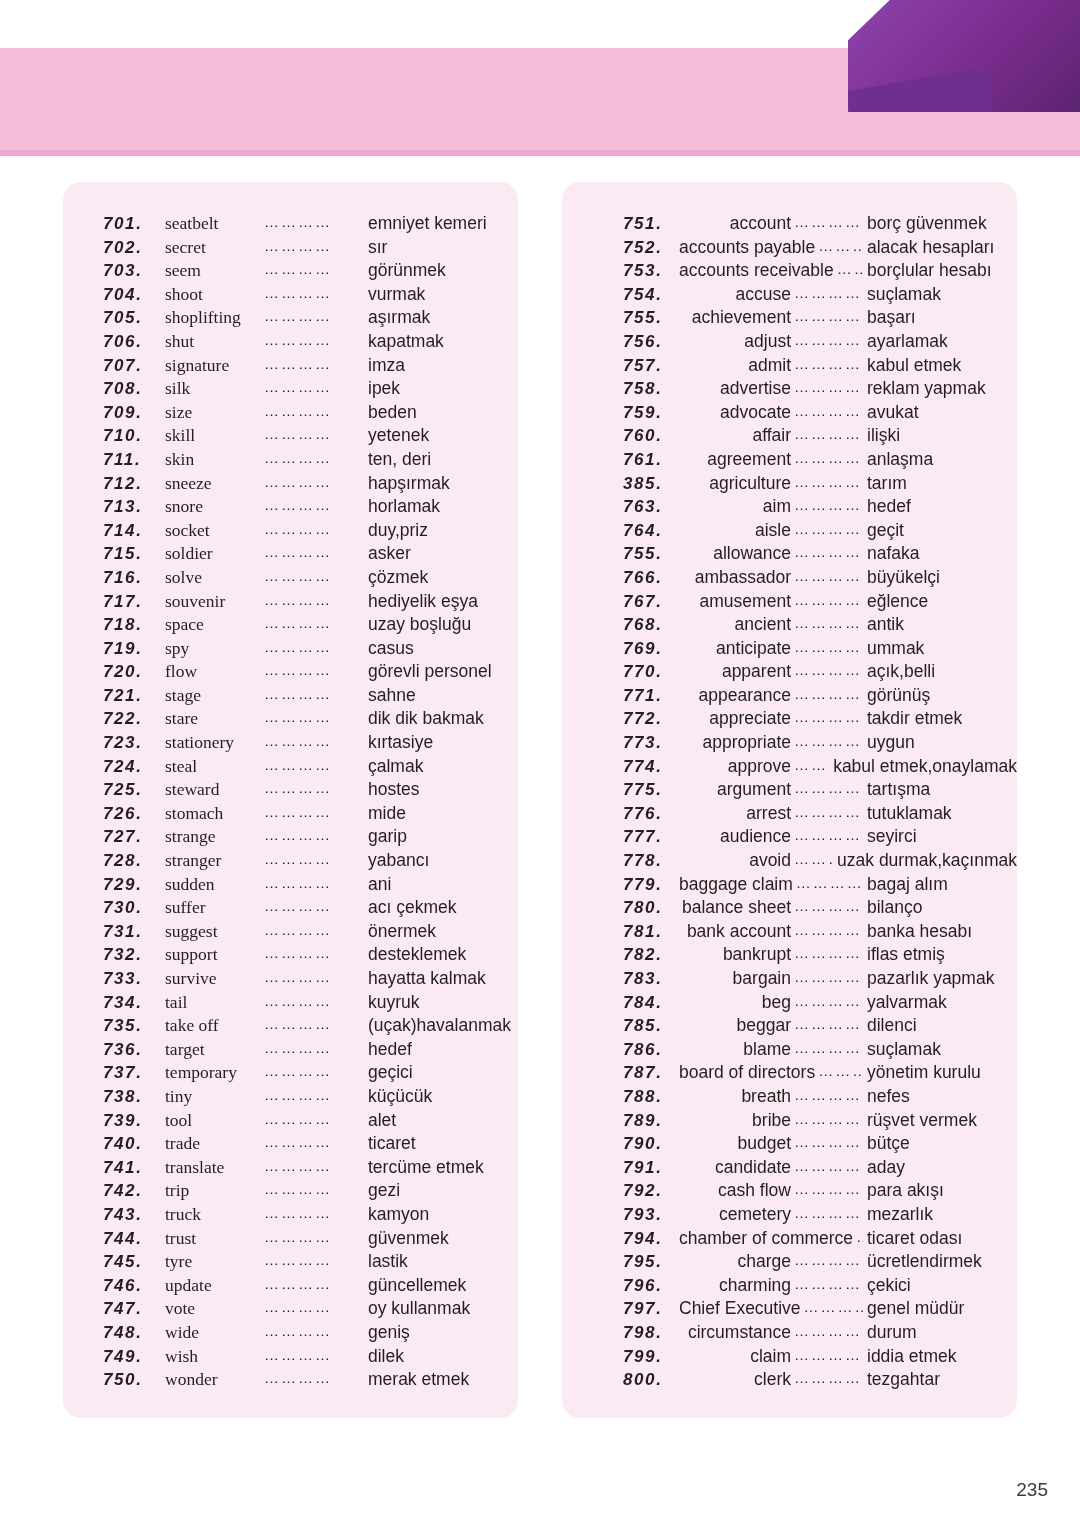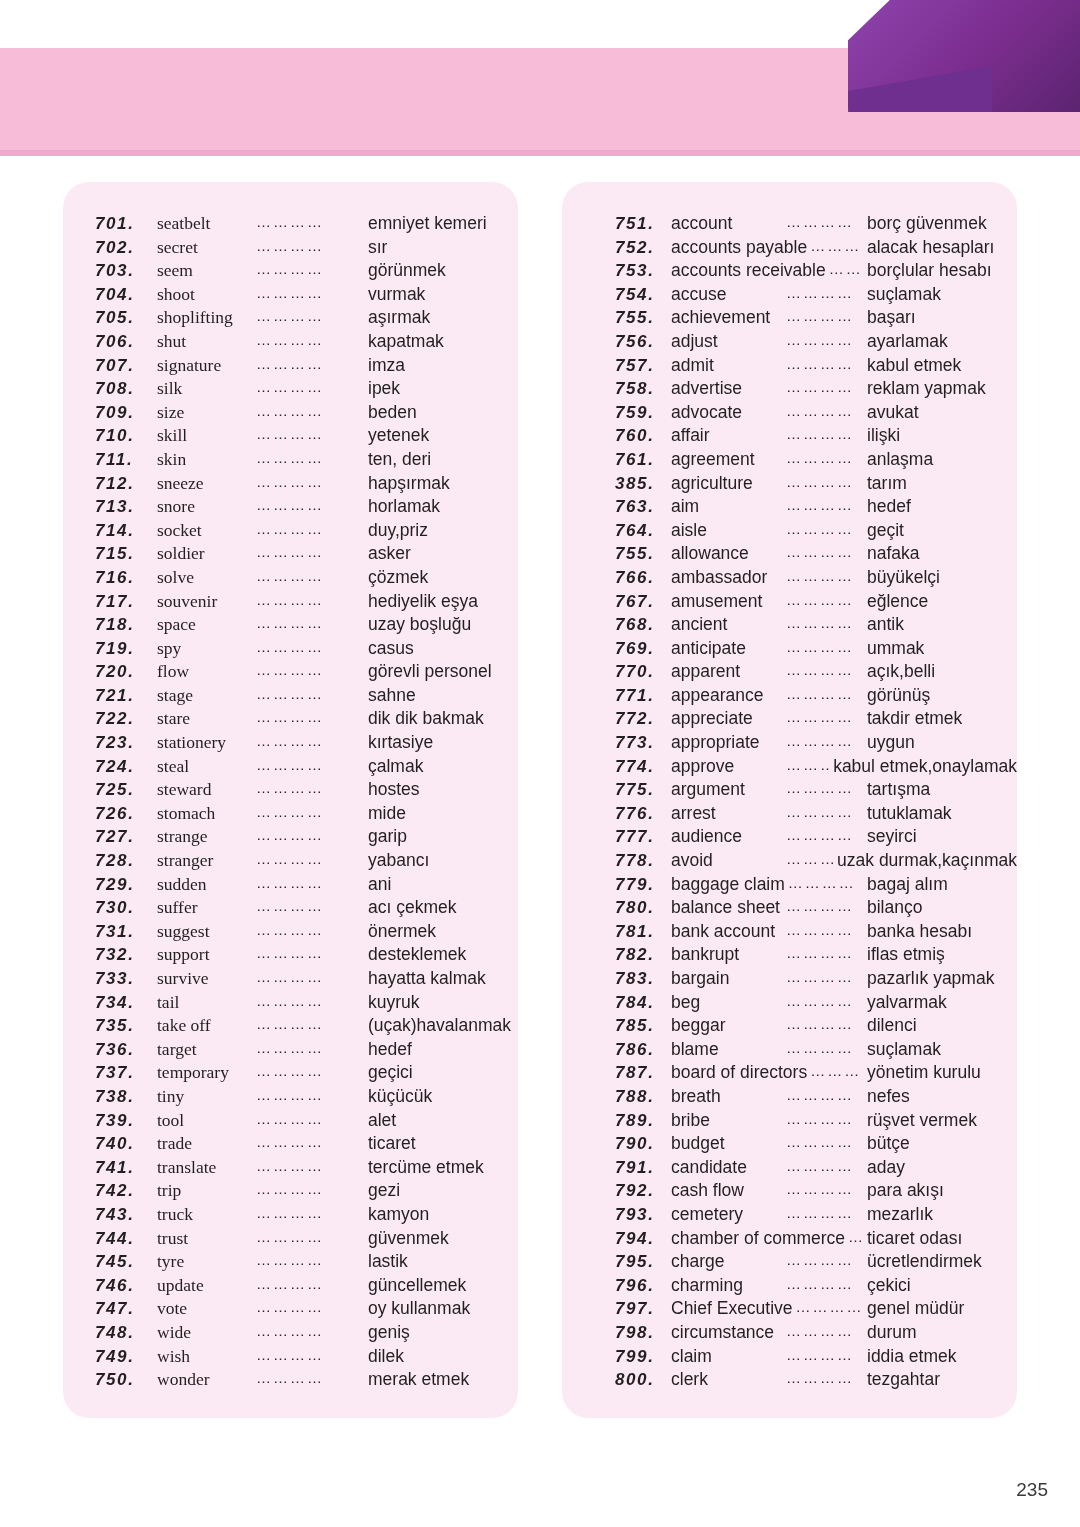--- a/index.html
+++ b/index.html
@@ -69,22 +69,22 @@
     top: 182px;
     left: 0;
     width: 1080px;
     display: flex;
     justify-content: center;
     gap: 44px;
   }
   .column {
     width: 455px;
     background: #fbeaf3;
-    border-radius: 26px;
-    padding: 30px 0 26px 8px;
+    border-radius: 18px;
+    padding: 30px 0 26px 16px;
     box-sizing: border-box;
   }
 
   .entry {
     display: flex;
     align-items: baseline;
     font-size: 17.5px;
     line-height: 23.6px;
     color: #231f20;
     white-space: nowrap;
@@ -101,21 +101,21 @@
     flex: 0 0 auto;
   }
   .col-left .num { width: 62px; }
   .col-right .num { width: 56px; margin-left: 23px; }
 
   .en {
     flex: 0 0 auto;
     font-size: 17.5px;
   }
   .col-left .en { min-width: 96px; font-family: Liberation Serif, serif; }
-  .col-right .en { min-width: 112px; }
+  .col-right .en { min-width: 112px; text-align: right; }
 
   .dots {
     flex: 1 1 auto;
     overflow: hidden;
     letter-spacing: 2px;
     font-size: 15px;
     color: #231f20;
     padding: 0 3px;
     transform: translateY(-2px);
   }

